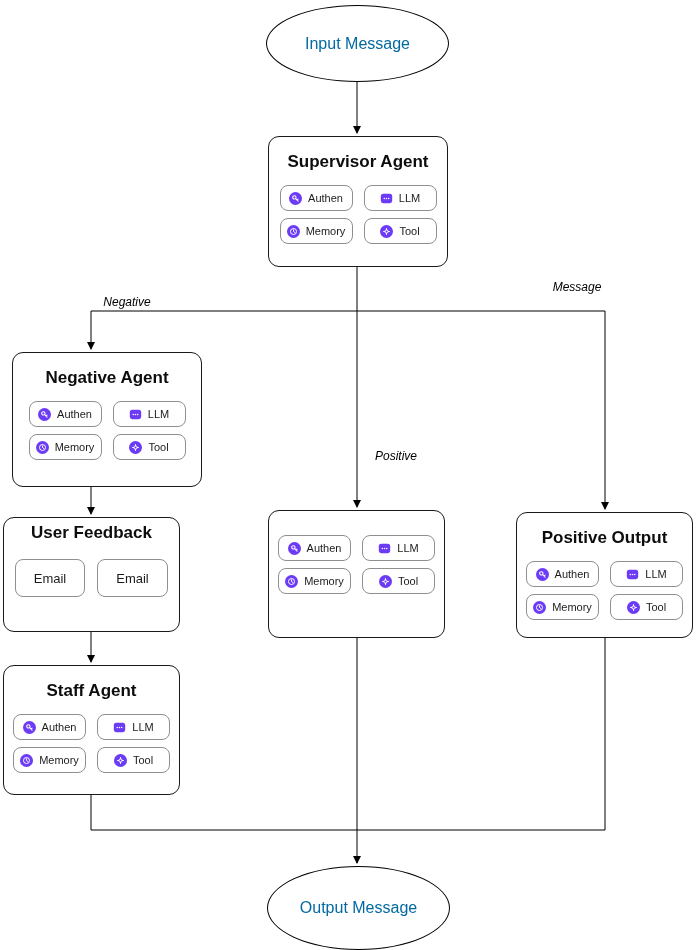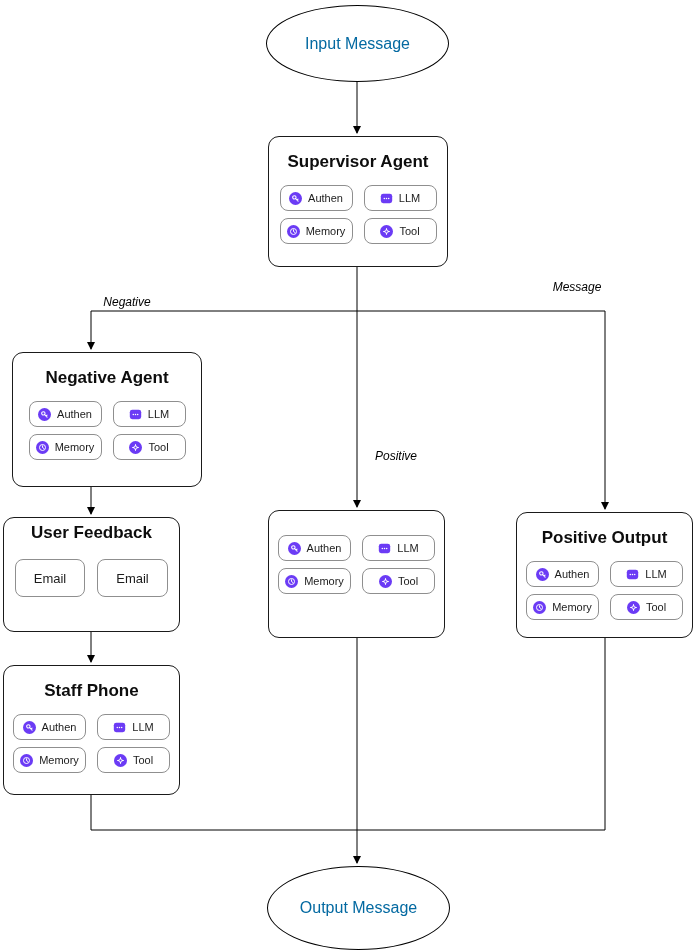--- a/index.html
+++ b/index.html
@@ -244,21 +244,21 @@
 
   <div class="agent-box" style="left:3px; top:517px; width:177px; height:115px; padding-top:3px;">
     <div class="box-title">User Feedback</div>
     <div class="uf-grid">
       <div class="uf-chip">Email</div>
       <div class="uf-chip">Email</div>
     </div>
   </div>
 
   <div class="agent-box" style="left:3px; top:665px; width:177px; height:130px;">
-    <div class="box-title">Staff Phone</div>
+    <div class="box-title">Staff Agent</div>
     <div class="chip-grid">
       <div class="chip">
         <span class="cicon">
             <svg>
               <use href="#sym-authen"></use>
             </svg>
           </span>
         <span>Authen</span>
       </div>
       <div class="chip">

